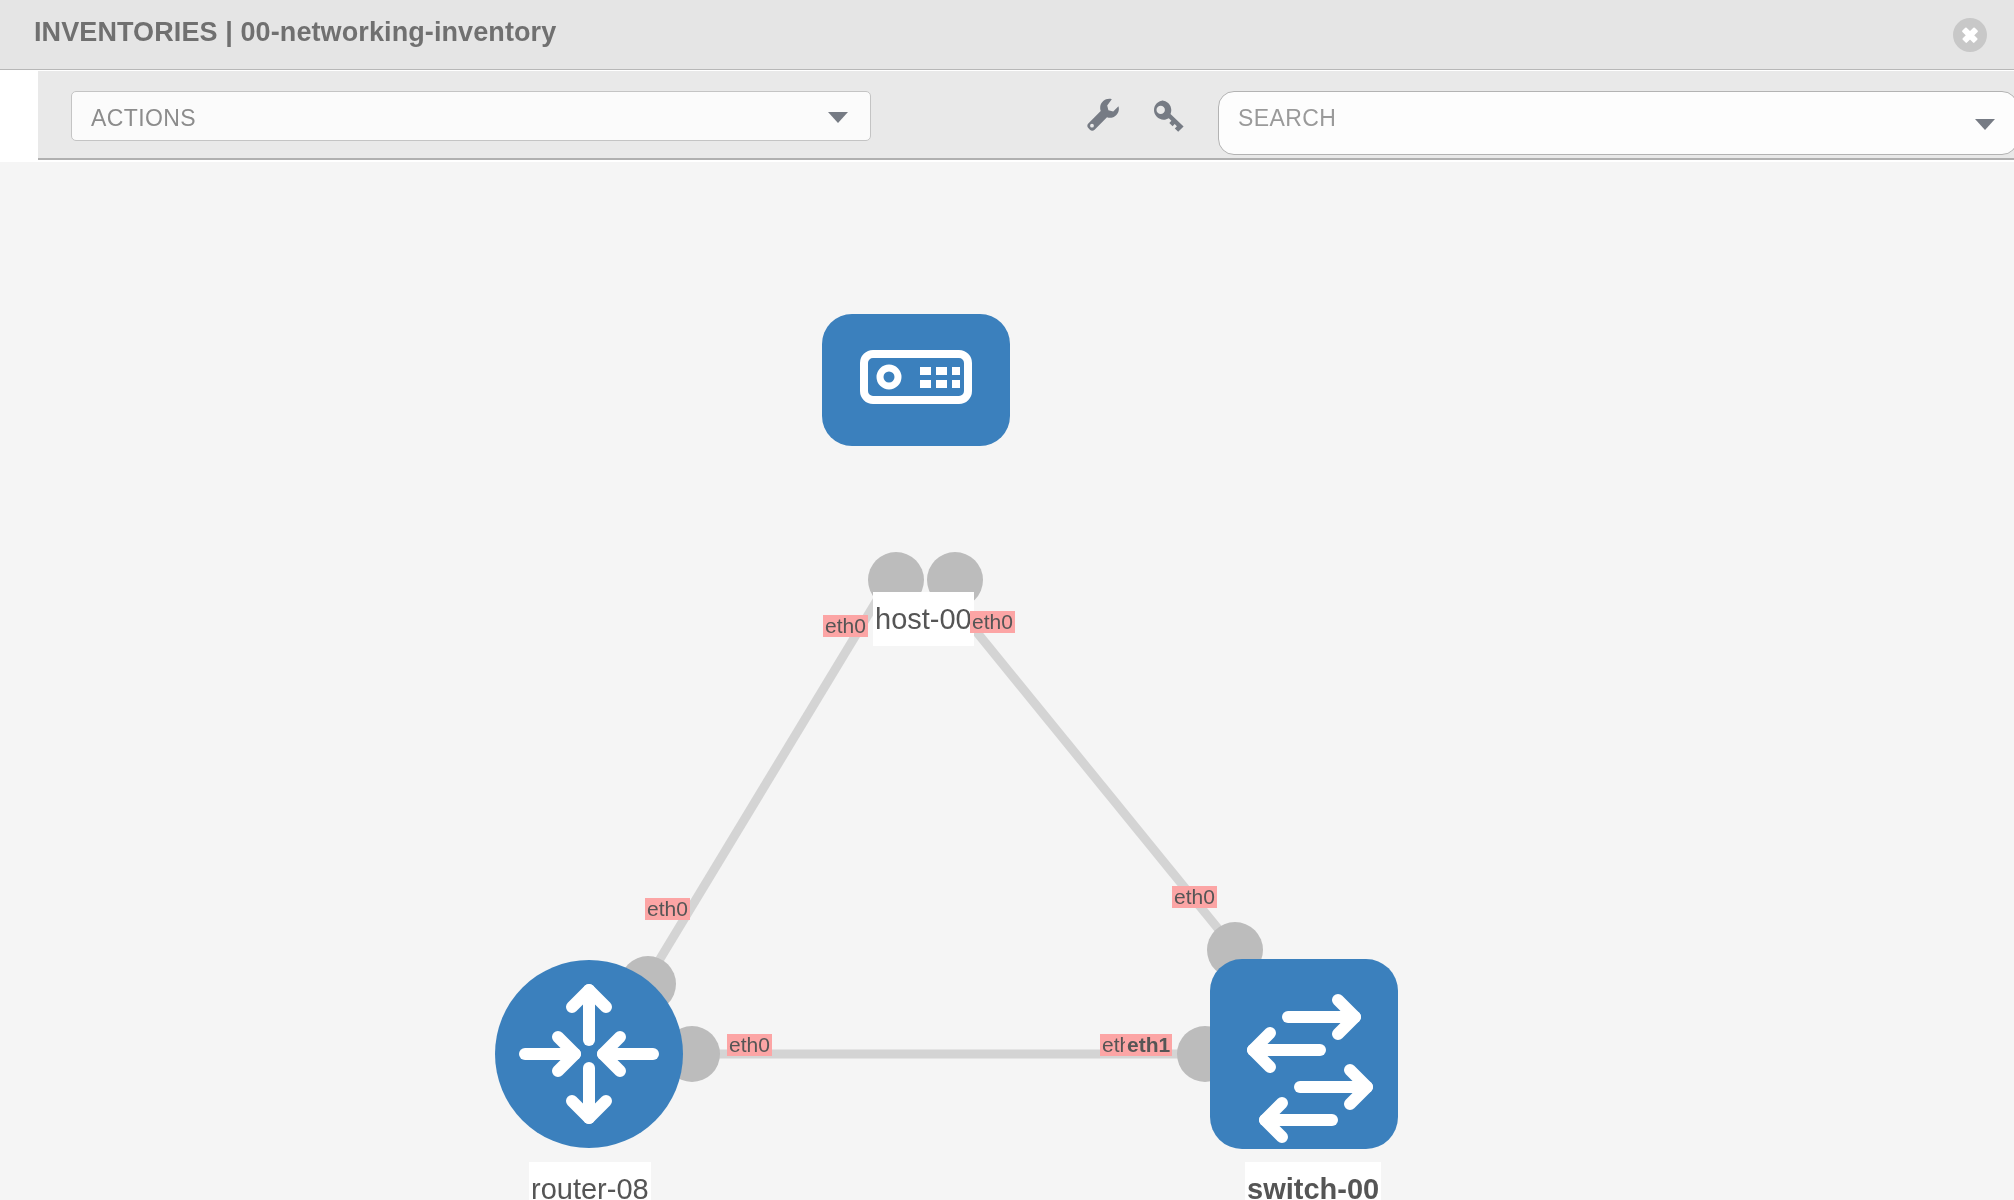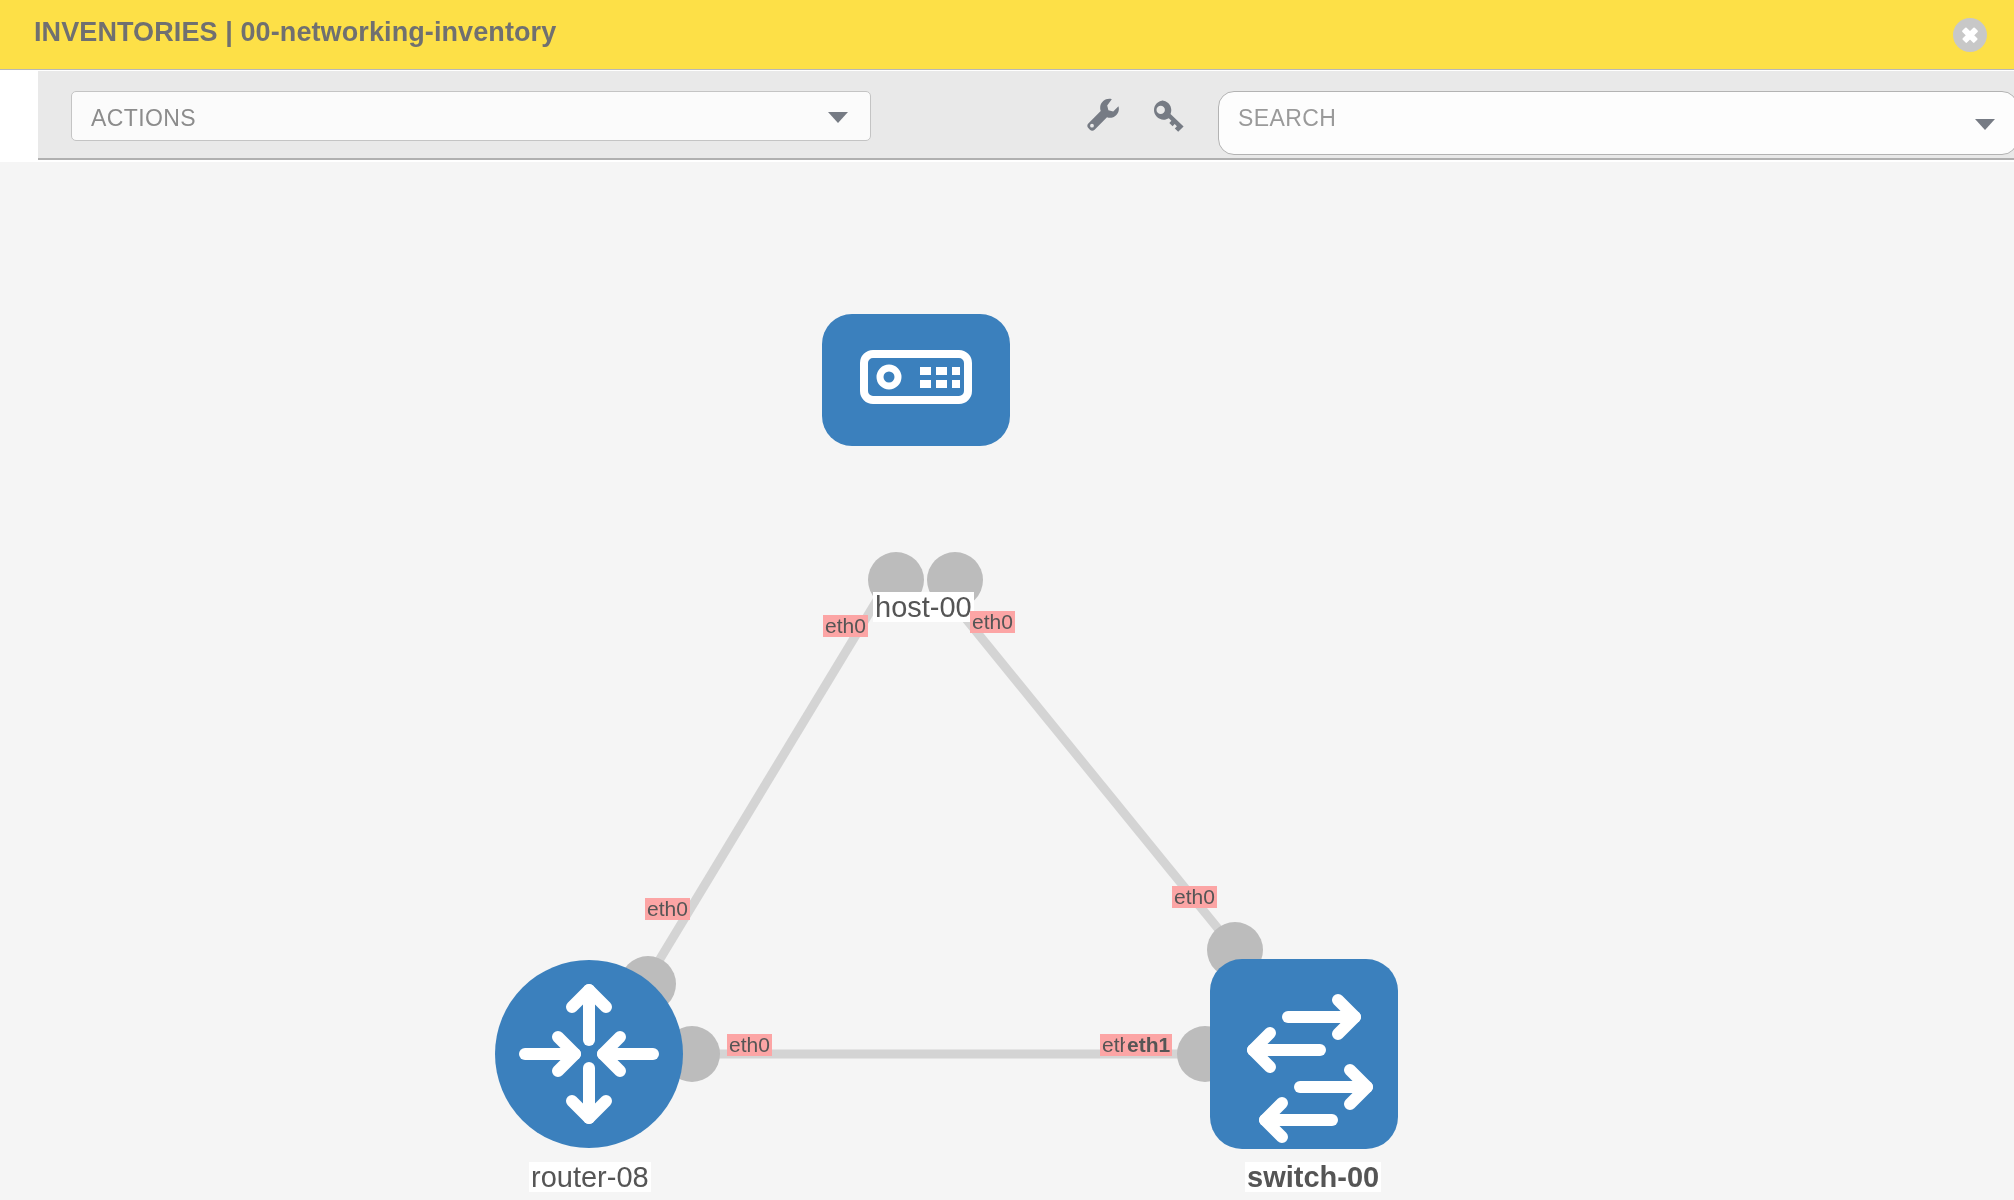--- a/index.html
+++ b/index.html
@@ -18,21 +18,21 @@
     height: 1200px;
     background: #ffffff;
   }
 
   
   .header {
     position: absolute;
     left: 0; top: 0;
     width: 2014px;
     height: 70px;
-    background: #fde047;
+    background: #e5e5e5;
     border-bottom: 1px solid #b7b7b7;
   }
   .header-title {
     position: absolute;
     left: 34px;
     top: 17px;
     font-size: 27px;
     font-weight: bold;
     color: #707070;
     letter-spacing: 0.1px;
@@ -150,21 +150,21 @@
   }
 
   
   .node-label {
     position: absolute;
     font-size: 29px;
     color: #555555;
     background: #ffffff;
     white-space: nowrap;
     line-height: 1.05;
-    padding: 0 2px;
+    padding: 12px 2px;
     text-align: center;
   }
   .iface-label {
     position: absolute;
     font-size: 21px;
     color: #555555;
     background: #fca5a5;
     white-space: nowrap;
     line-height: 1.05;
     padding: 0 2px;

